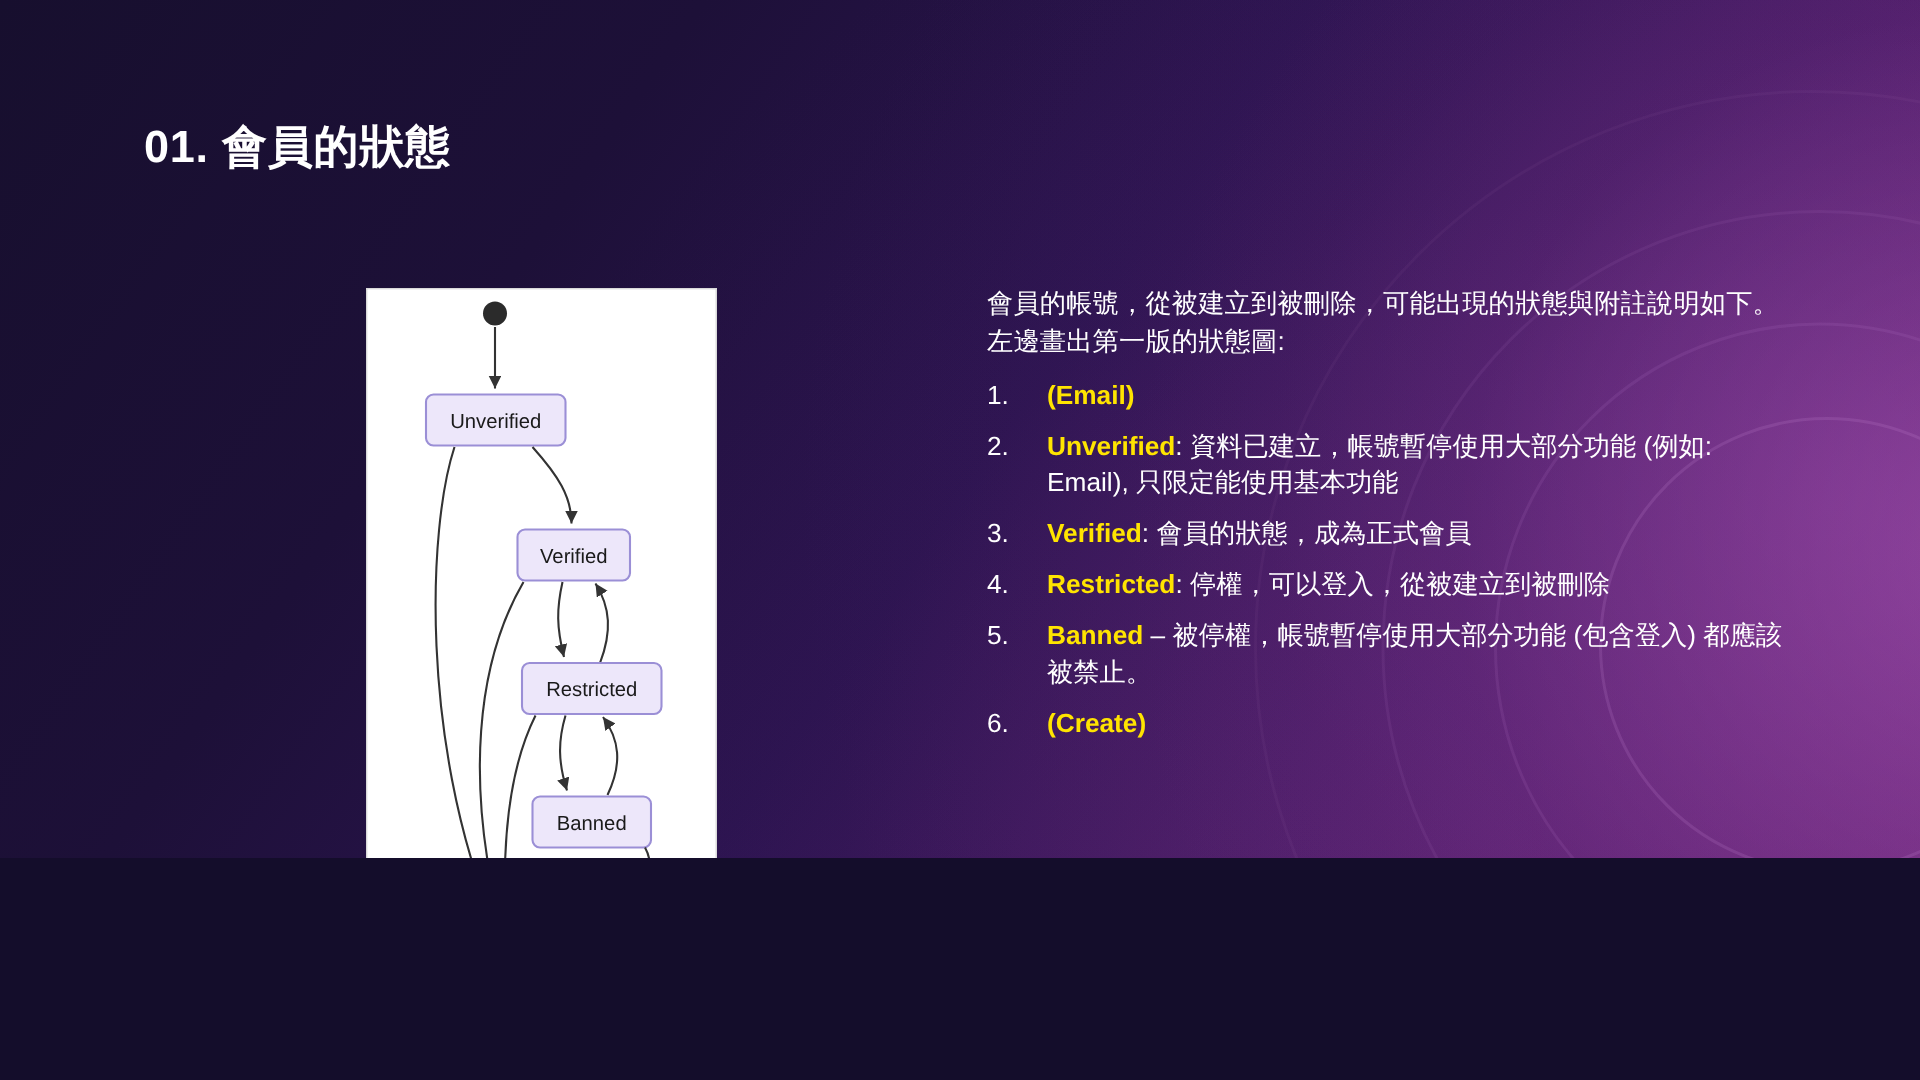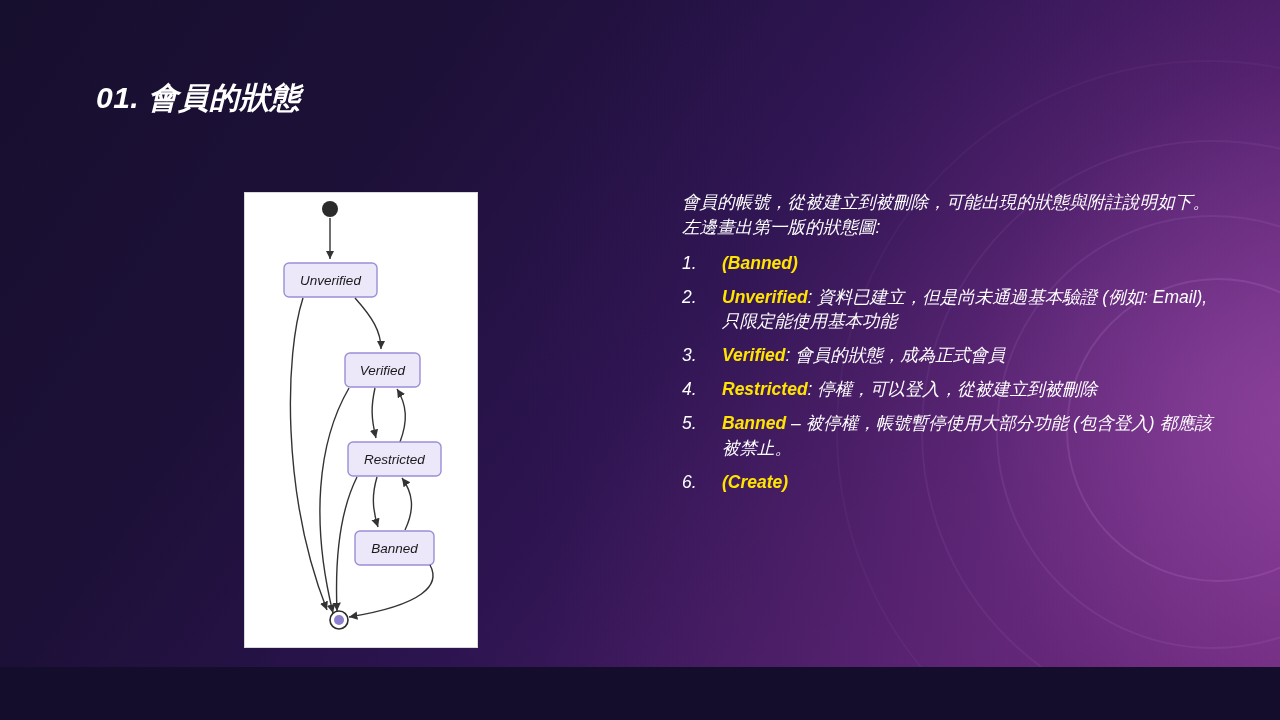--- a/index.html
+++ b/index.html
@@ -9,28 +9,27 @@
   body {
     width: 1280px;
     height: 720px;
     overflow: hidden;
     font-family: "Liberation Sans", sans-serif;
     background: #140d2b;
   }
   .slide {
     position: relative;
     width: 1280px;
-    height: 667px;
+    height: 572px;
     overflow: hidden;
     background:
       radial-gradient(circle at 104% 64%, rgba(168,85,180,0.55) 0%, rgba(168,85,180,0.30) 12%, rgba(120,50,140,0.12) 26%, rgba(0,0,0,0) 42%),
       radial-gradient(circle at 96% 58%, rgba(150,70,170,0.30) 0%, rgba(90,40,120,0.10) 30%, rgba(0,0,0,0) 55%),
       radial-gradient(circle at 78% 100%, rgba(110,45,130,0.35) 0%, rgba(60,25,90,0.10) 38%, rgba(0,0,0,0) 62%),
       linear-gradient(125deg, #170f2e 0%, #1d1038 28%, #2c1450 52%, #4b1c66 76%, #6a2476 100%);
-    font-style: italic;
   }
   .ring {
     position: absolute;
     border-radius: 50%;
     border: 2px solid rgba(214,150,224,0.16);
     pointer-events: none;
   }
   .ring.r1 { width: 300px; height: 300px; right: -90px; top: 278px; }
   .ring.r2 { width: 430px; height: 430px; right: -150px; top: 215px; border-color: rgba(214,150,224,0.11); }
   .ring.r3 { width: 580px; height: 580px; right: -225px; top: 140px; border-color: rgba(214,150,224,0.08); }
@@ -58,21 +57,20 @@
   .diagram-card svg { display: block; }
 
   .notes {
     position: absolute;
     left: 658px;
     top: 190px;
     width: 540px;
     color: #ffffff;
     font-size: 17.5px;
     line-height: 1.45;
-    margin-left: 24px;
   }
   .intro {
     font-size: 17.5px;
     line-height: 1.42;
     margin-bottom: 11px;
     letter-spacing: 0.1px;
   }
   .list {
     list-style: none;
     margin: 0;
@@ -153,25 +151,25 @@
 
       <circle cx="94" cy="427" r="9" fill="#ffffff" stroke="#2b2b2b" stroke-width="1.6"></circle>
       <circle cx="94" cy="427" r="5" fill="#8e7fd0"></circle>
     </svg>
   </div>
 
   <div class="notes">
     <div class="intro">會員的帳號，從被建立到被刪除，可能出現的狀態與附註說明如下。左邊畫出第一版的狀態圖:</div>
     <ol class="list">
       <li>
-        <span class="num">1.</span><span class="kw">(Banned)</span><span class="kw-plain"></span>
+        <span class="num">1.</span><span class="kw">(Email)</span><span class="kw-plain"></span>
       </li>
       <li>
         <span class="num">2.</span><span class="kw">Unverified</span><span class="kw-plain">:
-資料已建立，但是尚未通過基本驗證 (例如: Email), 只限定能使用基本功能</span>
+資料已建立，帳號暫停使用大部分功能 (例如: Email), 只限定能使用基本功能</span>
       </li>
       <li>
         <span class="num">3.</span><span class="kw">Verified</span><span class="kw-plain">:
 會員的狀態，成為正式會員</span>
       </li>
       <li>
         <span class="num">4.</span><span class="kw">Restricted</span><span class="kw-plain">:
 停權，可以登入，從被建立到被刪除</span>
       </li>
       <li>

